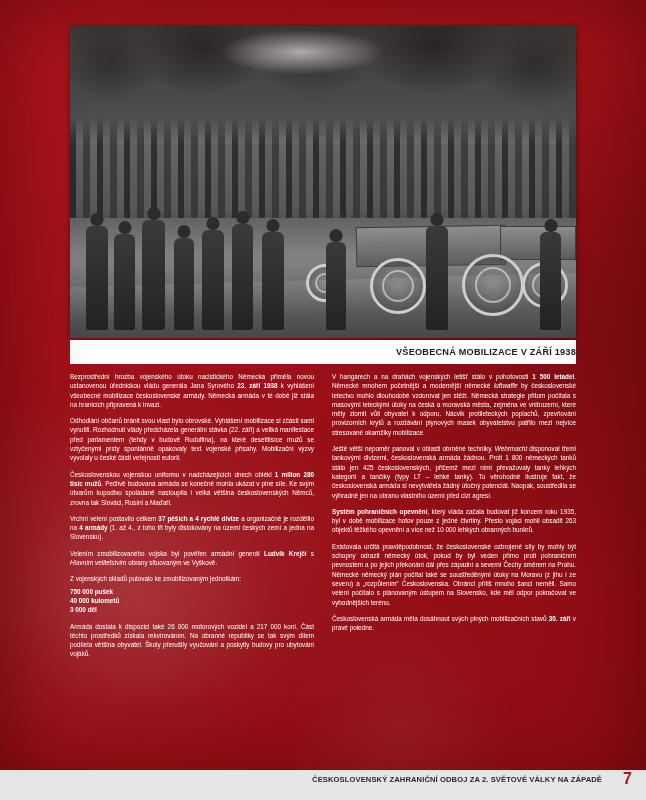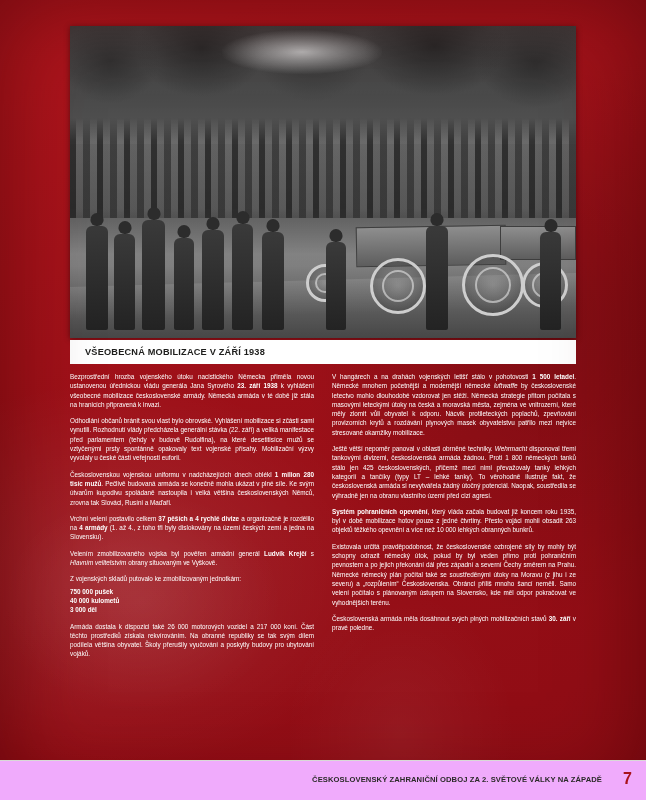--- a/index.html
+++ b/index.html
@@ -133,21 +133,22 @@
   
   .caption-bar {
     position: absolute;
     left: 70px;
     top: 340px;
     width: 506px;
     height: 24px;
     background: #ffffff;
     display: flex;
     align-items: center;
-    padding-left: 15px;
+    padding-left: 7px;
+    justify-content: flex-end;
   }
   .caption-bar .ttl {
     font-size: 9.2px;
     font-weight: bold;
     color: #1d1d1b;
     letter-spacing: 0.2px;
   }
 
   
   .cols {
@@ -175,22 +176,22 @@
     font-weight: bold;
     color: #ffffff;
   }
   b, strong { font-weight: bold; }
   i, em { font-style: italic; }
 
   
   .footer-bar {
     position: absolute;
     left: 0; right: 0; bottom: 0;
-    height: 40px;
-    background: #f0abfc;
+    height: 30px;
+    background: #e5e5e5;
   }
   .footer-inner {
     position: absolute;
     left: 0; right: 0; bottom: 0; height: 42px;
     display: flex;
     align-items: center;
     justify-content: flex-end;
     padding-right: 14px;
     gap: 16px;
   }

